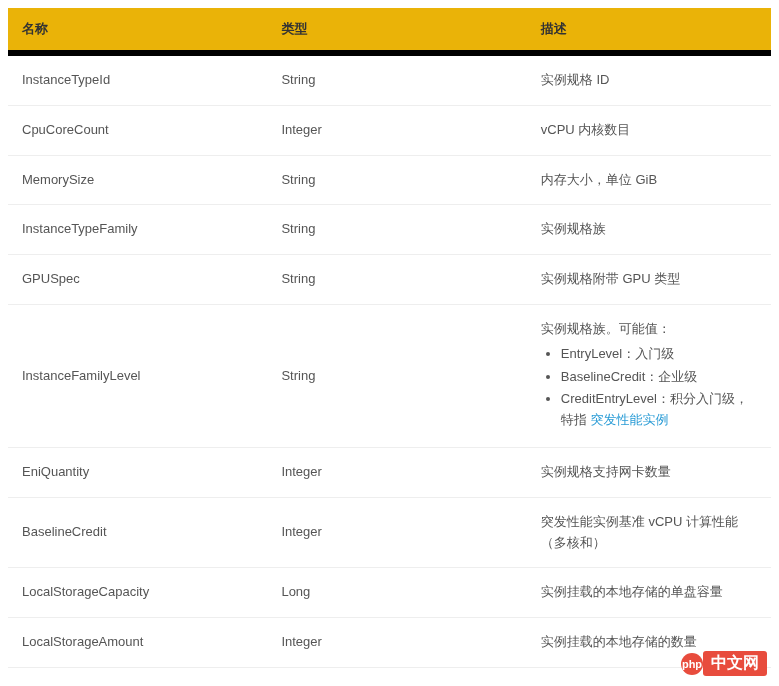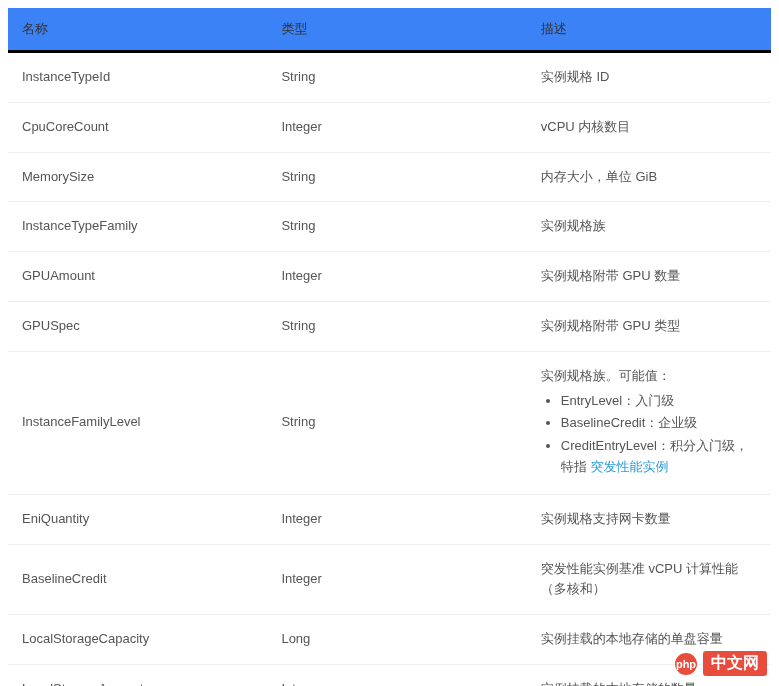--- a/index.html
+++ b/index.html
@@ -13,26 +13,26 @@
       color: #333;
       background: #fff;
       padding: 8px;
     }
     table {
       width: 100%;
       border-collapse: collapse;
       table-layout: fixed;
     }
     th {
-      background: #3b82f6;
+      background: #eab308;
       text-align: left;
       padding: 12px 14px;
-      font-weight: 400;
+      font-weight: 700;
       color: #333;
-      border-bottom: 3px solid #000000;
+      border-bottom: 6px solid #000000;
       font-size: 13px;
     }
     td {
       padding: 14px 14px;
       border-bottom: 1px solid #eeeeee;
       color: #555;
       vertical-align: middle;
       line-height: 1.6;
     }
     th.col-name, td.col-name { width: 34%; }
@@ -51,21 +51,20 @@
       color: #2a9cd6;
       text-decoration: none;
       cursor: pointer;
     }
     .watermark {
       position: fixed;
       bottom: 10px;
       right: 12px;
       display: flex;
       align-items: center;
-      gap: 6px;
       font-size: 13px;
       font-weight: 600;
     }
     .watermark .logo {
       width: 22px;
       height: 22px;
       background: #e84c3d;
       color: #fff;
       border-radius: 50%;
       display: flex;
@@ -108,25 +107,20 @@
         <td class="col-name">MemorySize</td>
         <td class="col-type">String</td>
         <td class="col-desc">内存大小，单位 GiB</td>
       </tr>
       <tr>
         <td class="col-name">InstanceTypeFamily</td>
         <td class="col-type">String</td>
         <td class="col-desc">实例规格族</td>
       </tr>
       <tr>
-        <td class="col-name">GPUAmount</td>
-        <td class="col-type">Integer</td>
-        <td class="col-desc">实例规格附带 GPU 数量</td>
-      </tr>
-      <tr>
         <td class="col-name">GPUSpec</td>
         <td class="col-type">String</td>
         <td class="col-desc">实例规格附带 GPU 类型</td>
       </tr>
       <tr>
         <td class="col-name">InstanceFamilyLevel</td>
         <td class="col-type">String</td>
         <td class="col-desc">
           <div>实例规格族。可能值：</div>
           <ul>

